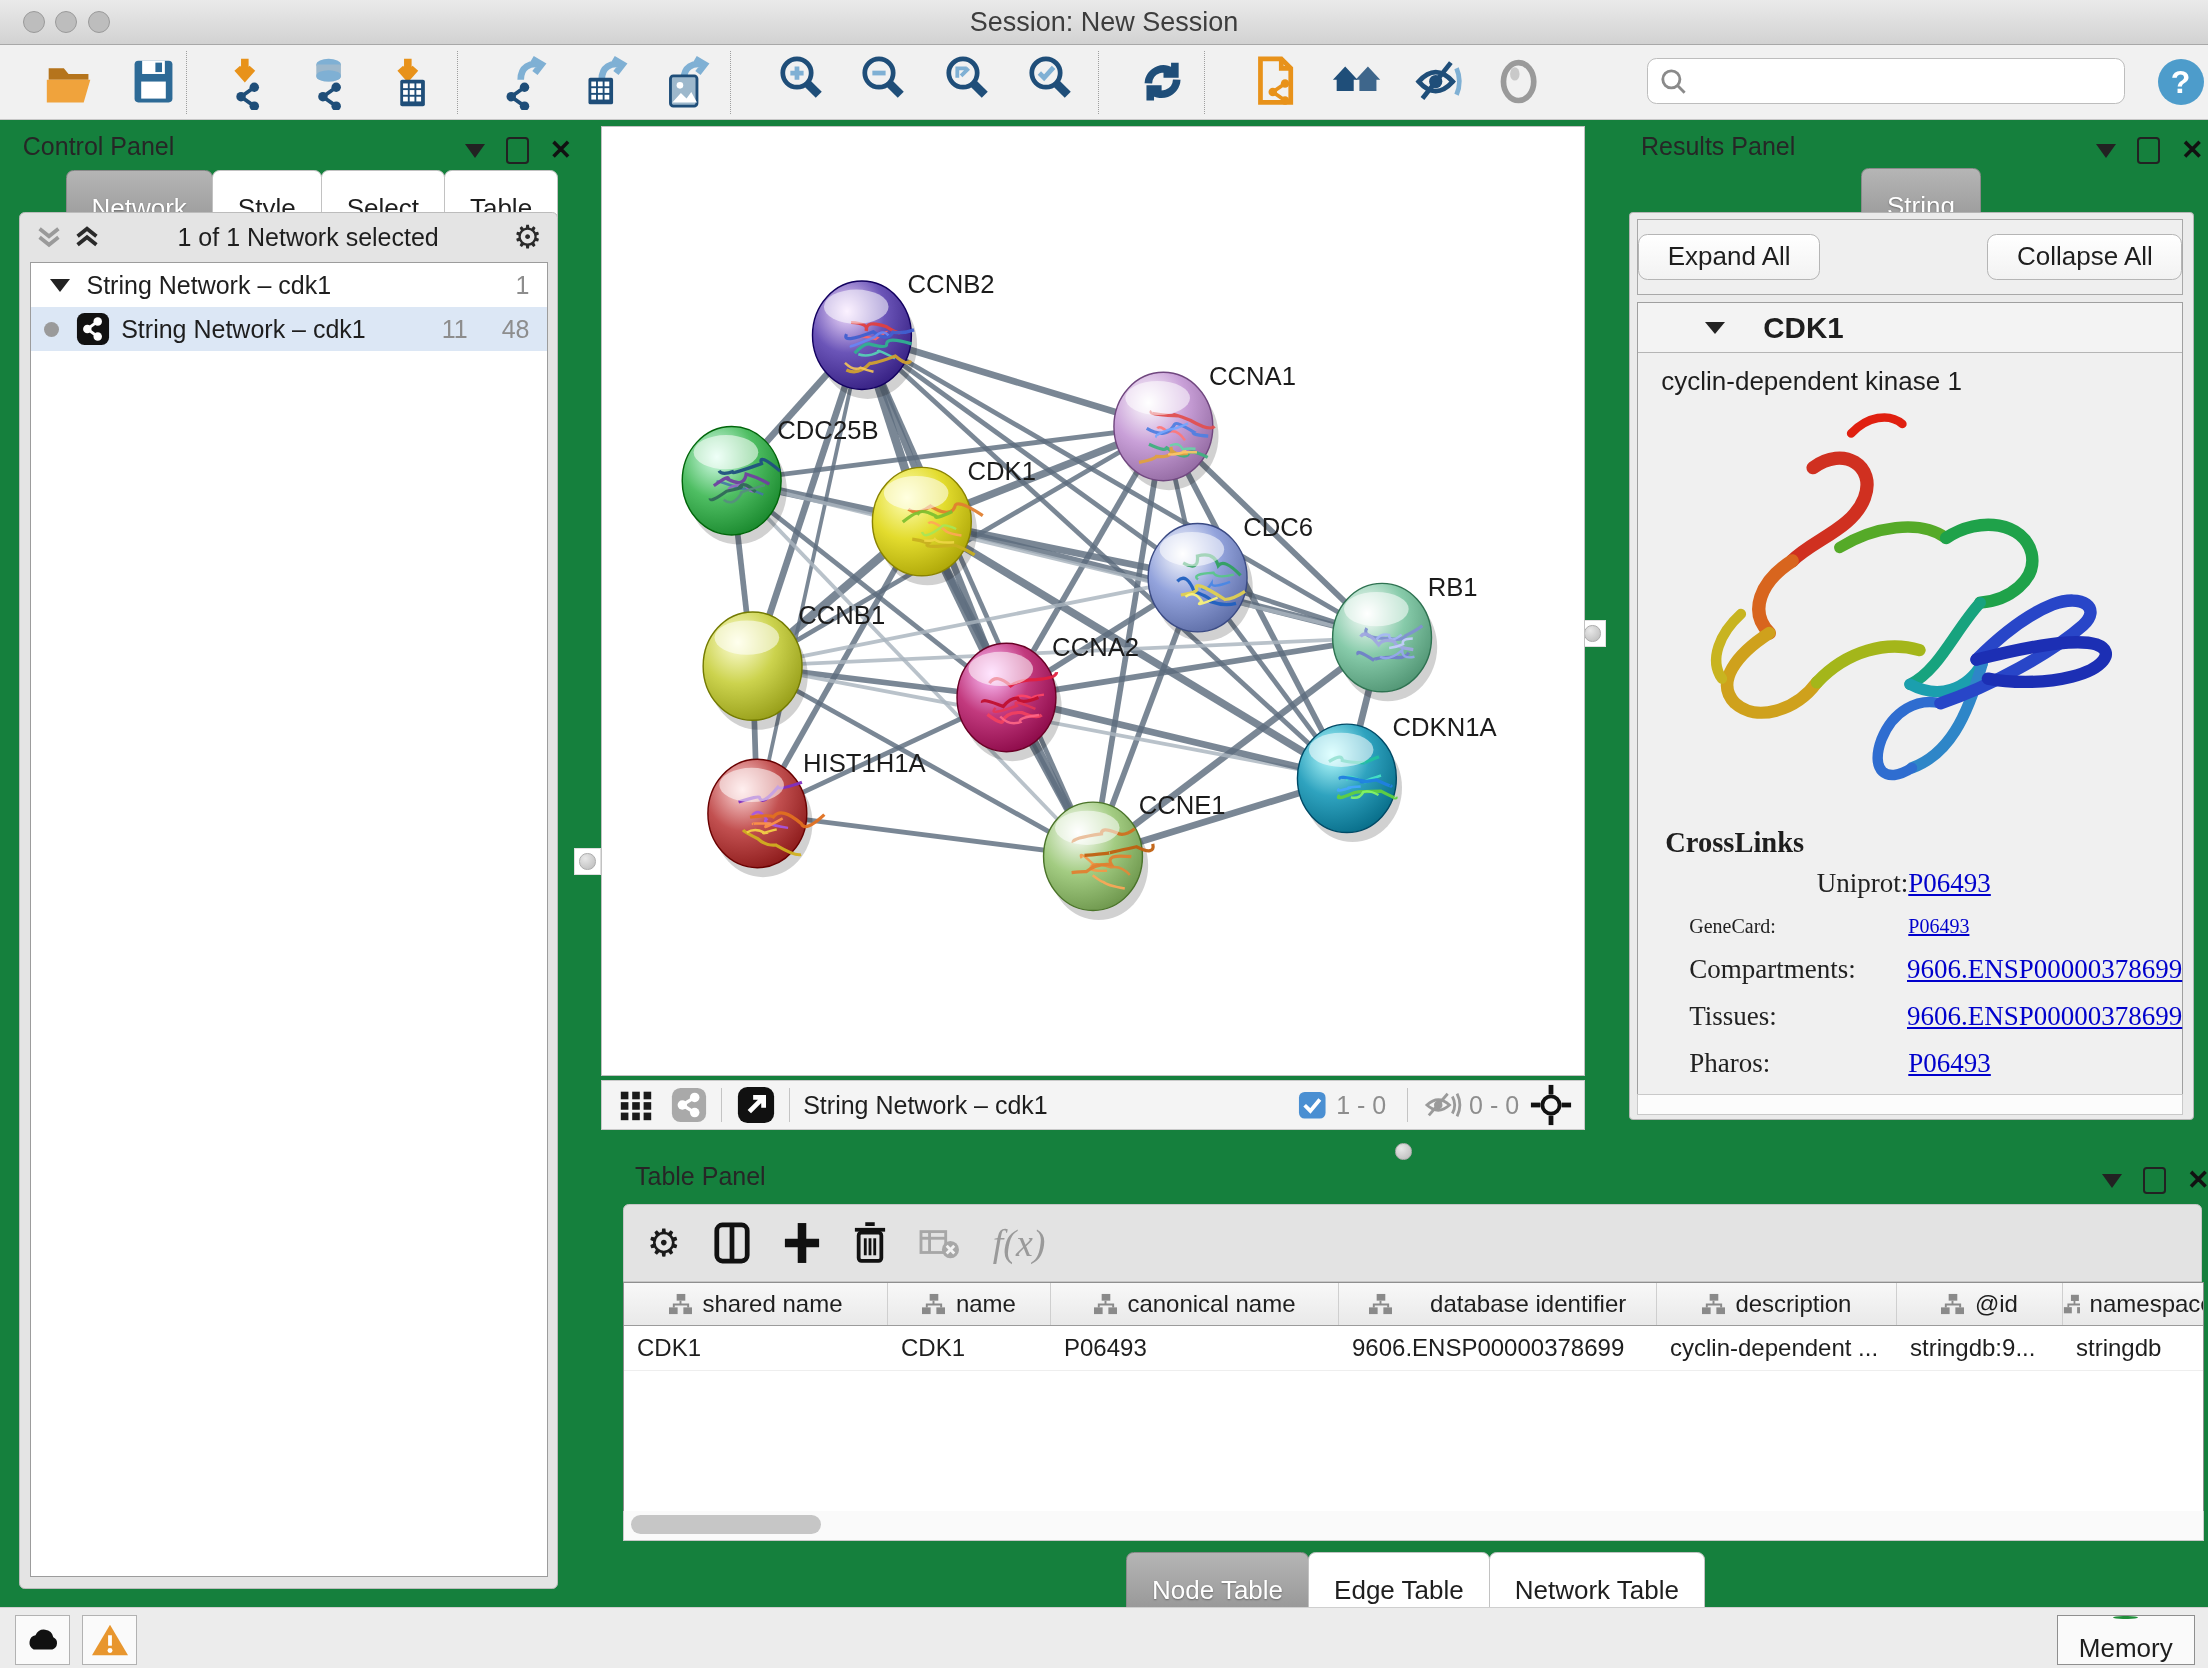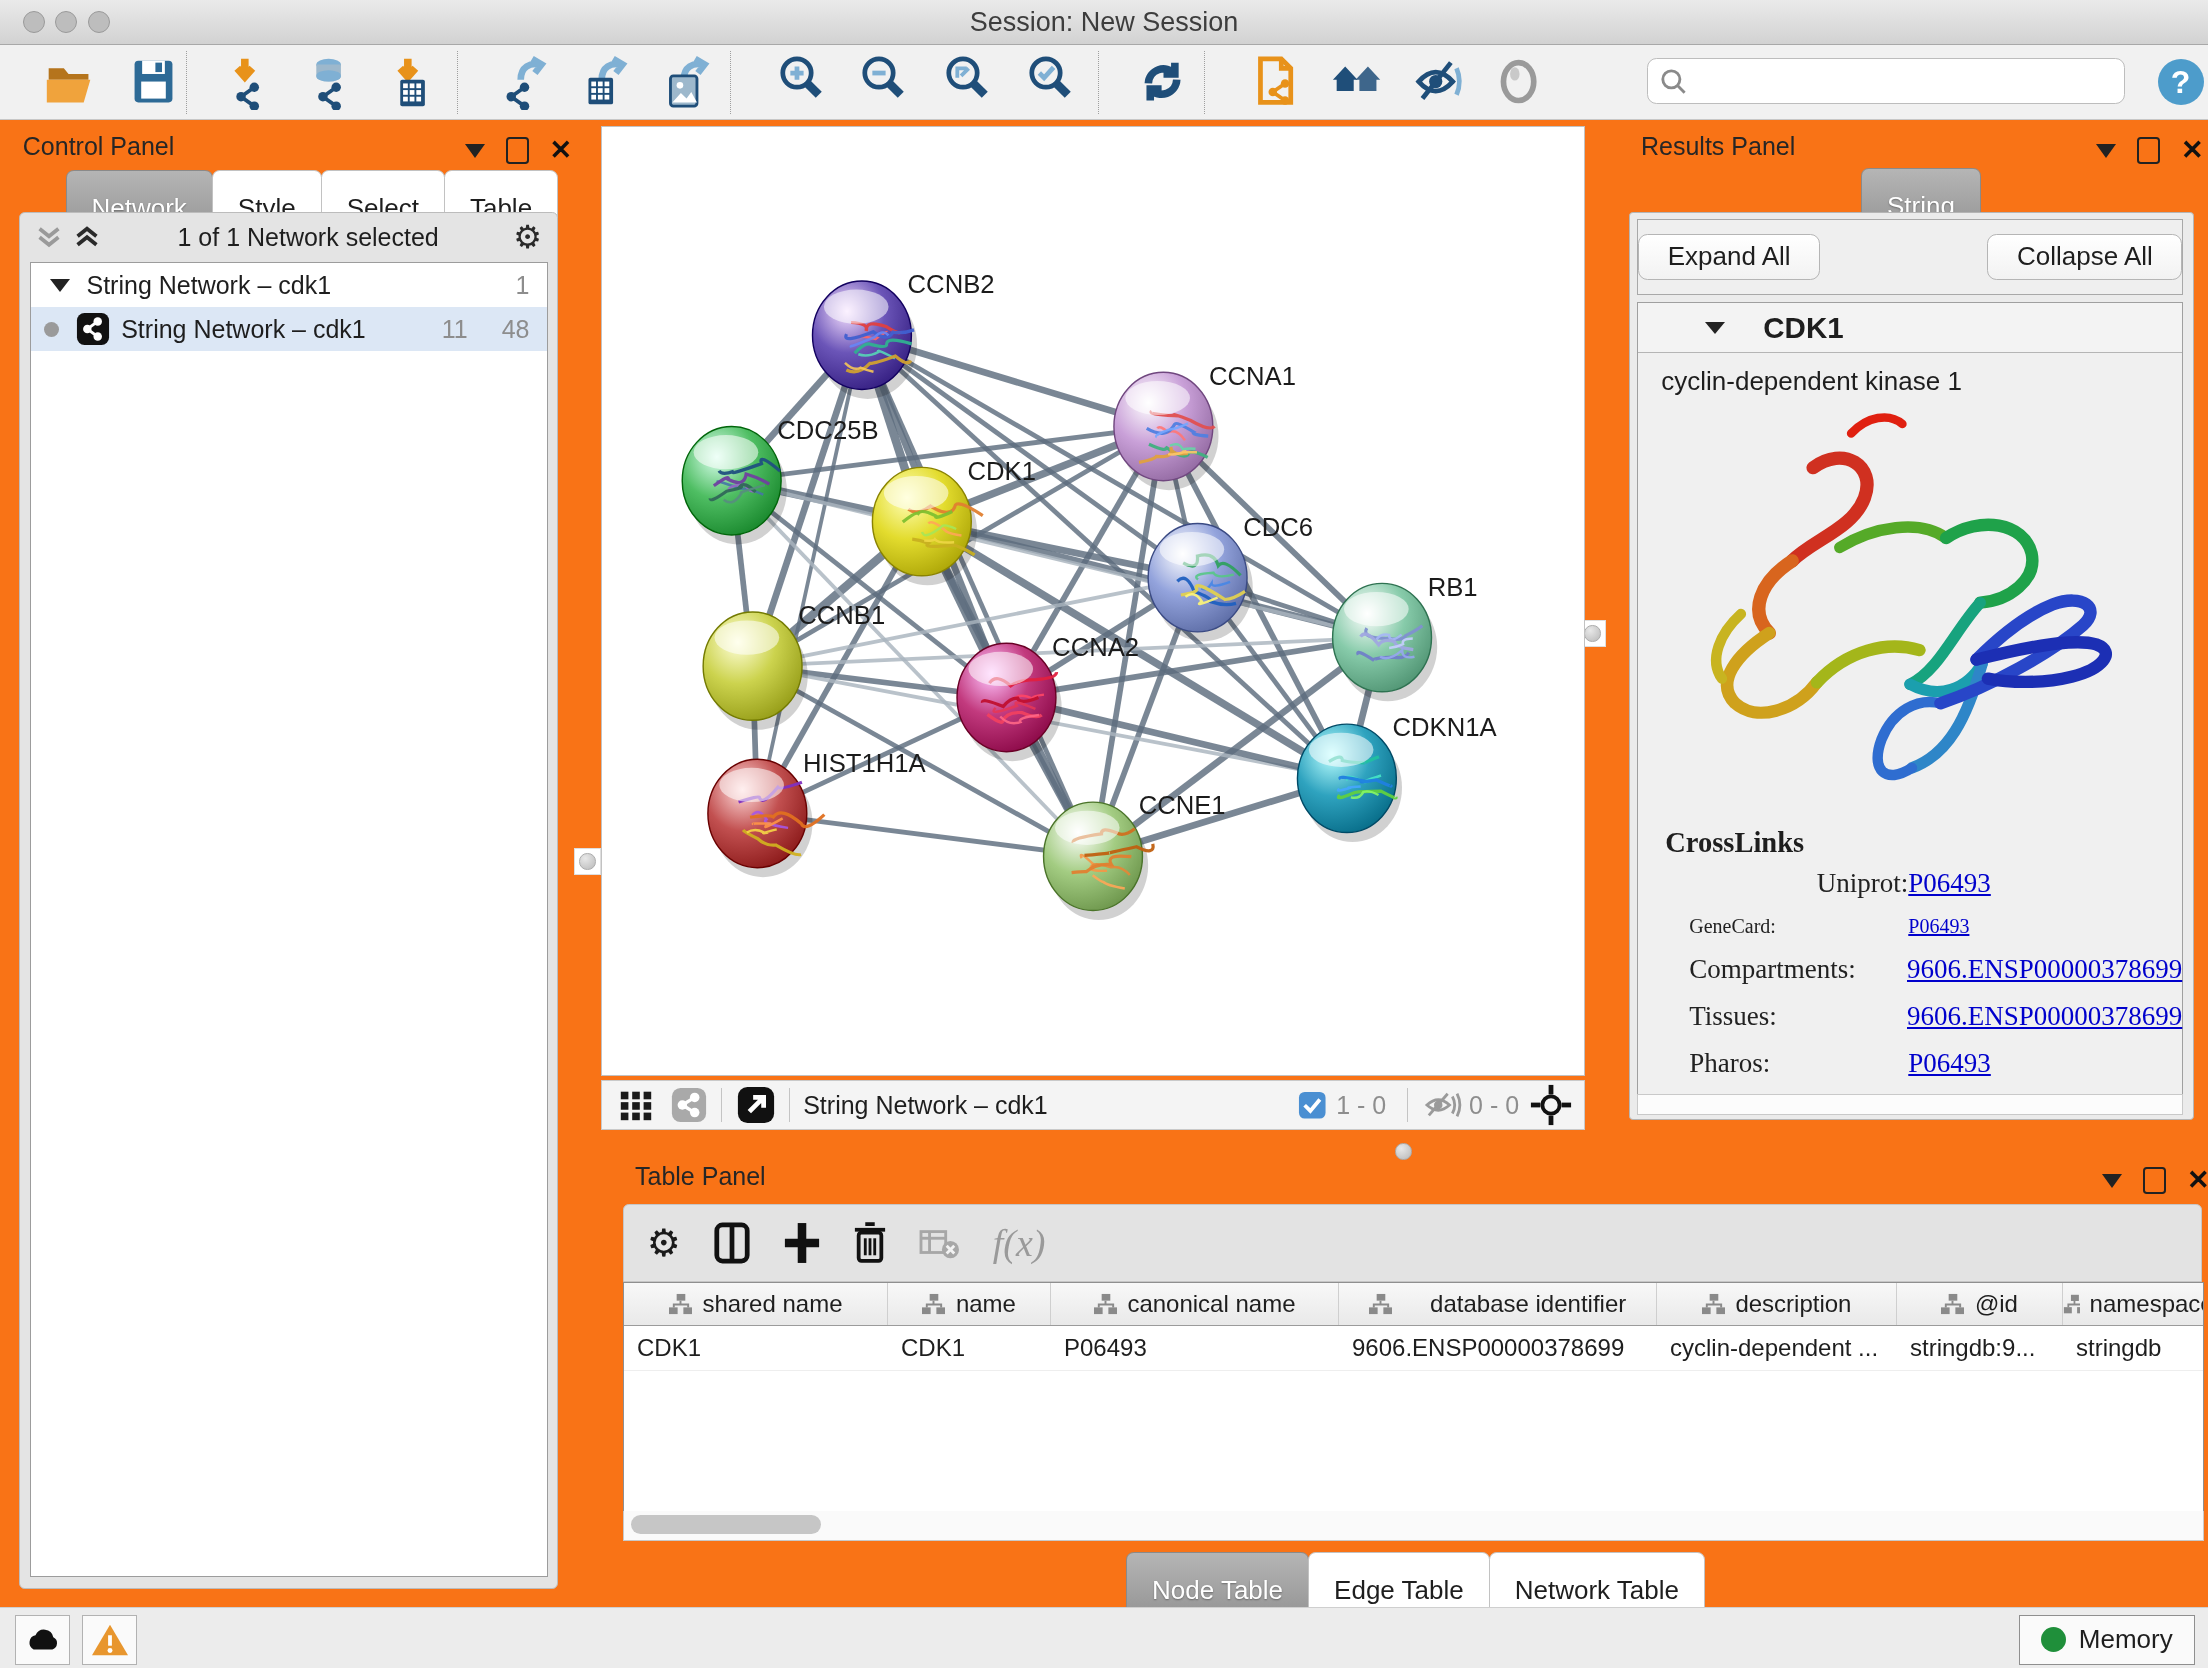--- a/index.html
+++ b/index.html
@@ -1,16 +1,16 @@
 <!DOCTYPE html>
 <html style="font-size:15px"><head>
 <meta charset="utf-8">
 <style>
   html,body{margin:0;padding:0;background:#d8d8d8;}
-  #app{position:relative;width:2208px;height:1668px;background:#f97316;overflow:hidden;
+  #app{position:relative;width:2208px;height:1668px;background:#15803d;overflow:hidden;
        font-family:"Liberation Sans",sans-serif;color:#1e1e1e;}
   .abs{position:absolute;}
   
   #titlebar{left:0;top:0;width:2208px;height:44px;
     background:linear-gradient(#eaeaea,#d2d2d2);border-bottom:1px solid #a8a8a8;}
   .traffic{position:absolute;top:11.4px;width:20px;height:20px;border-radius:50%;
     background:#bdbdbd;border:1px solid #9a9a9a;}
   #win-title{width:100%;text-align:center;line-height:44px;font-size:27px;color:#3d3d3d;font-weight:500;}
   
   #toolbar{left:0;top:45px;width:2208px;height:74px;background:#f1f1f1;border-bottom:1px solid #c7c7c7;}
@@ -72,21 +72,21 @@
     display:flex;align-items:center;}
   #tp-scroll{position:absolute;left:6.7px;top:355px;width:1579px;height:28.5px;background:#fafafa;
     border:1px solid #c9c9c9;border-top:none;}
   #tp-thumb{position:absolute;left:7.6px;top:3.8px;width:190px;height:19px;background:#c6c6c6;border-radius:9.5px;}
   #tp-tabs{position:absolute;left:511px;top:396px;display:flex;}
   
   #statusbar{left:0;top:1607px;width:2208px;height:61px;background:#ececec;border-top:1px solid #cfcfcf;}
   .sbtn{position:absolute;top:6.7px;width:53px;height:48px;background:#fafafa;border:1px solid #b2b2b2;
     display:flex;align-items:center;justify-content:center;}
   #memory-btn{position:absolute;right:13.3px;top:6.7px;height:48px;padding:0 21px;background:#fafafa;
-    border:1px solid #8f8f8f;display:flex;align-items:center;gap:13.3px;font-size:26px;}
+    border:1px solid #8f8f8f;display:flex;align-items:center;gap:13.3px;font-size:26px;flex-direction:column;}
   #memory-dot{width:25px;height:25px;border-radius:50%;background:#1f8f3a;}
   text{font-family:"Liberation Sans",sans-serif;}
 </style>
 </head>
 <body>
 
 <div id="app">
 
   <div id="titlebar" class="abs">
     <span class="traffic" style="left:23px"></span>

